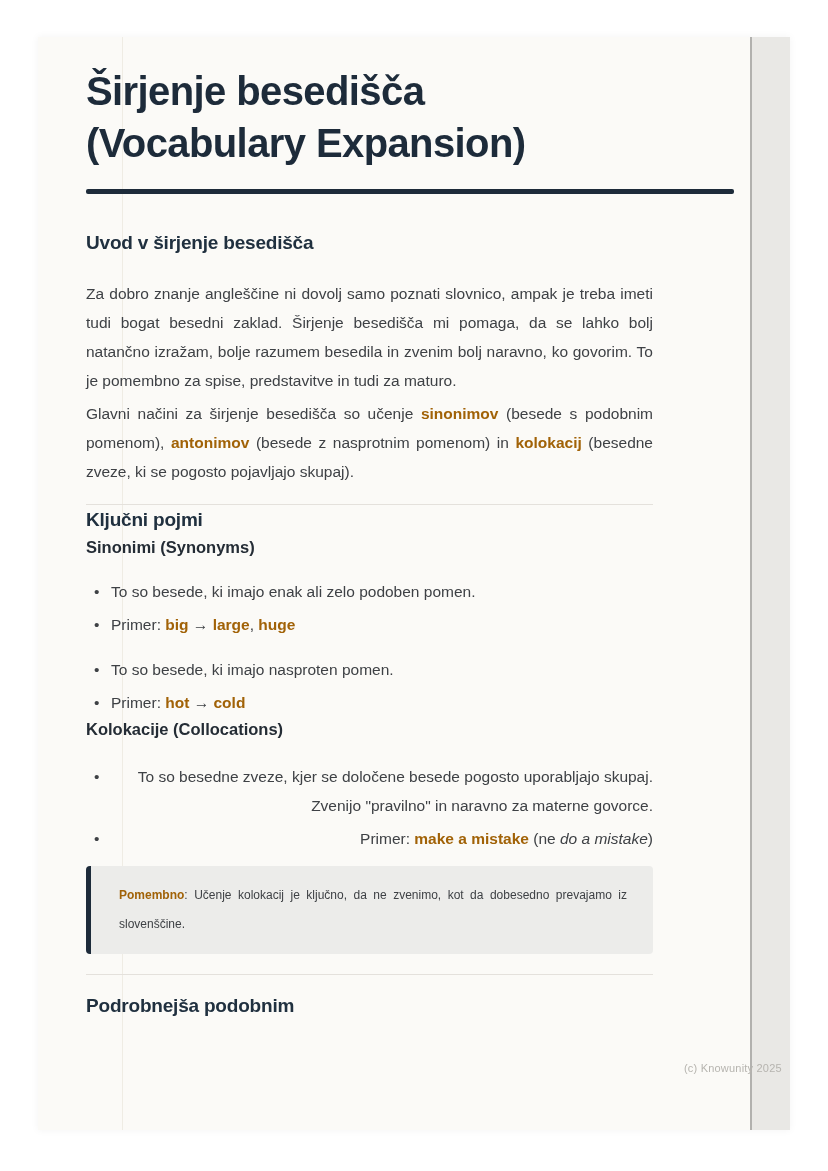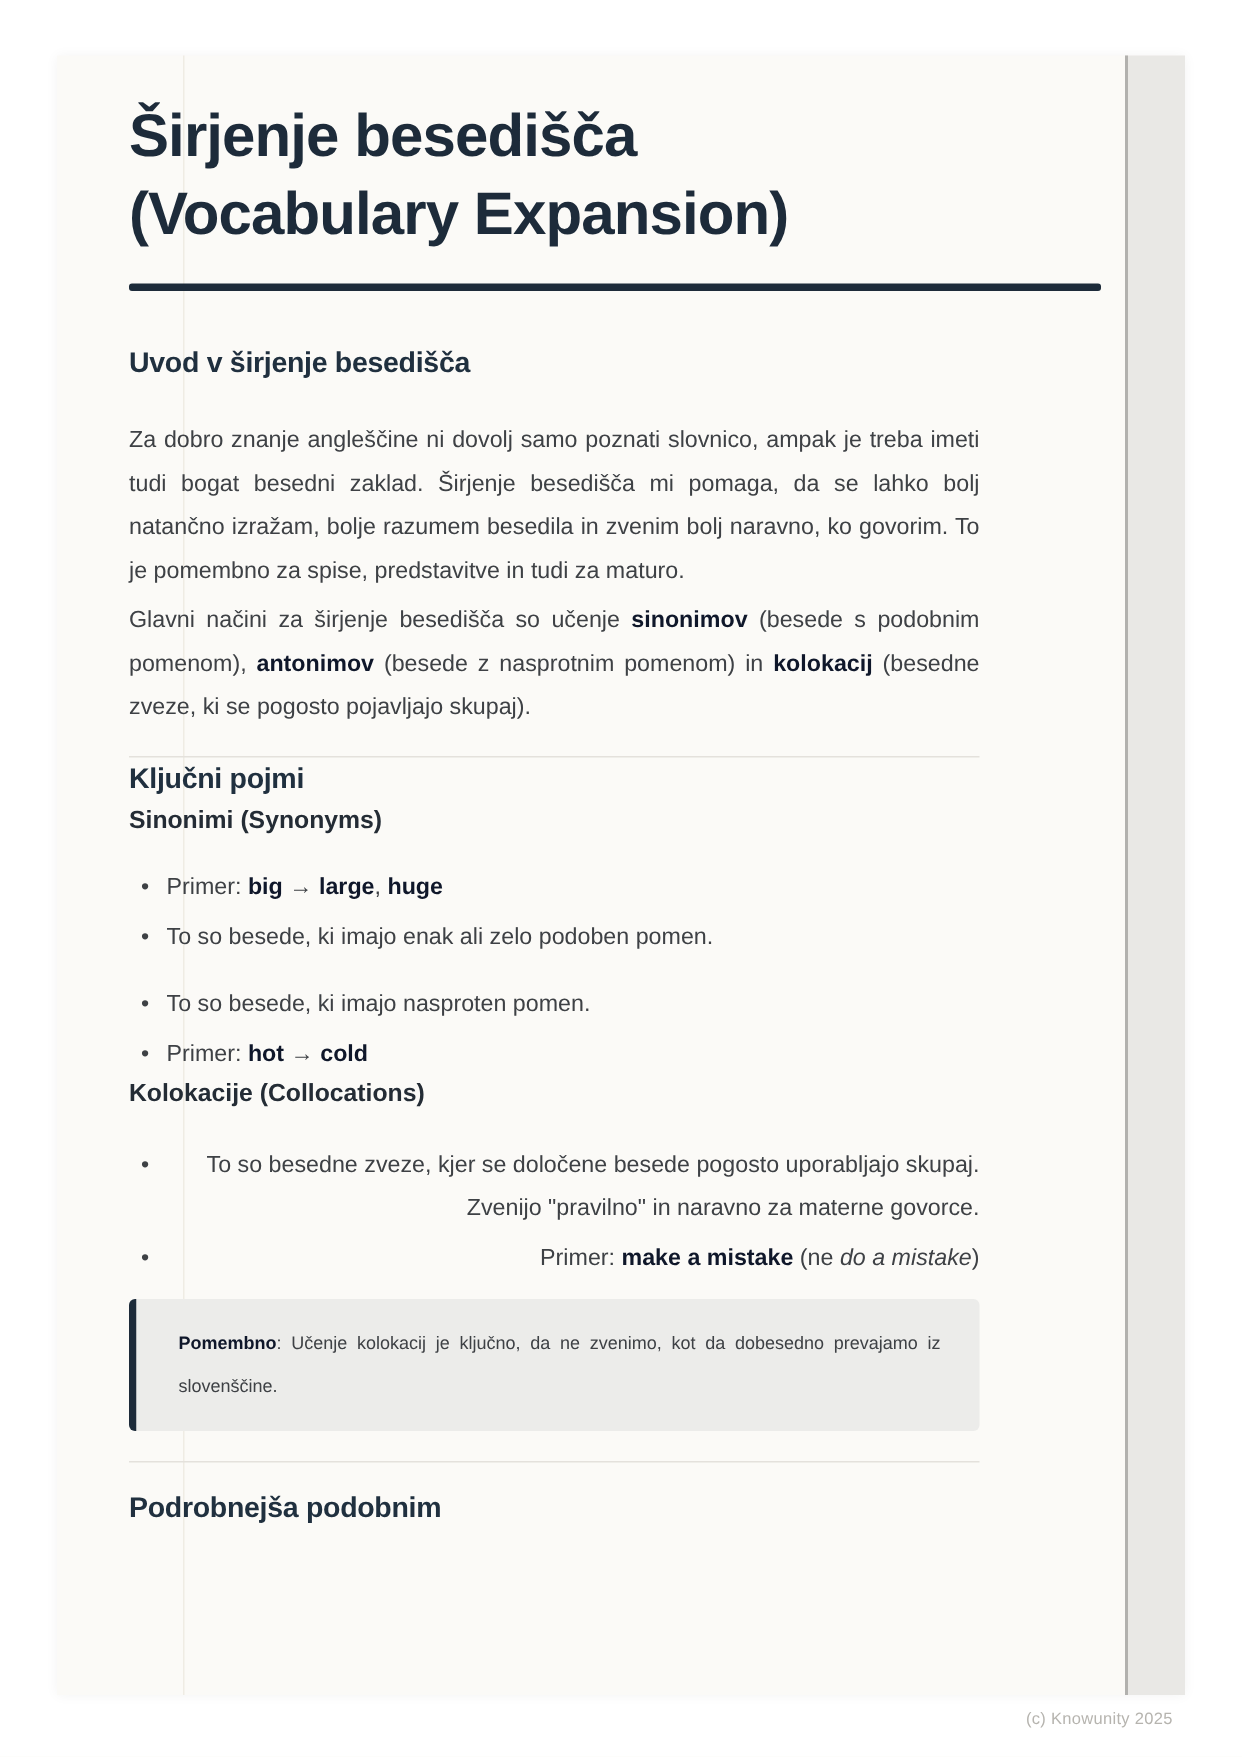--- a/index.html
+++ b/index.html
@@ -118,24 +118,24 @@
     border-left: 5px solid #1d2b3a;
     border-radius: 4px;
     padding: 15px 26px 15px 28px;
   }
   .callout p {
     margin: 0;
     font-size: 12px;
     line-height: 29px;
     text-align: justify;
   }
-  b { color: #0f172a; }
+  b { color: #a16207; }
   .watermark {
     position: absolute;
-    left: 684px; top: 1140px;
+    left: 684px; top: 1062px;
     font-size: 11px;
     color: #b6b4af;
     letter-spacing: 0.2px;
     z-index: 3;
   }
 </style>
 </head>
 <body>
 
 <div class="page">
@@ -152,22 +152,22 @@
       <h2 class="section-h h-intro">Uvod v širjenje besedišča</h2>
       <p class="body-text p1">Za dobro znanje angleščine ni dovolj samo poznati slovnico, ampak je treba imeti tudi bogat besedni zaklad. Širjenje besedišča mi pomaga, da se lahko bolj natančno izražam, bolje razumem besedila in zvenim bolj naravno, ko govorim. To je pomembno za spise, predstavitve in tudi za maturo.</p>
       <p class="body-text p2"><span>Glavni načini za širjenje besedišča so učenje </span><b>sinonimov</b><span> (besede s podobnim pomenom), </span><b>antonimov</b><span> (besede z nasprotnim pomenom) in </span><b>kolokacij</b><span> (besedne zveze, ki se pogosto pojavljajo skupaj).</span></p>
 
       <hr class="soft hr-1">
 
       <h2 class="section-h h-key">Ključni pojmi</h2>
 
       <h3 class="sub-h h3-1">Sinonimi (Synonyms)</h3>
       <ul class="bullets ul-1">
+        <li><span><span>To so besede, ki imajo enak ali zelo podoben pomen.</span></span></li>
         <li><span><span>Primer: </span><b>big</b><span> → </span><b>large</b><span>, </span><b>huge</b></span></li>
-        <li><span><span>To so besede, ki imajo enak ali zelo podoben pomen.</span></span></li>
       </ul>
 
       <ul class="bullets ul-2">
         <li><span><span>To so besede, ki imajo nasproten pomen.</span></span></li>
         <li><span><span>Primer: </span><b>hot</b><span> → </span><b>cold</b></span></li>
       </ul>
 
       <h3 class="sub-h h3-3">Kolokacije (Collocations)</h3>
       <ul class="bullets ul-3">
         <li><span><span>To so besedne zveze, kjer se določene besede pogosto uporabljajo skupaj. Zvenijo "pravilno" in naravno za materne govorce.</span></span></li>

